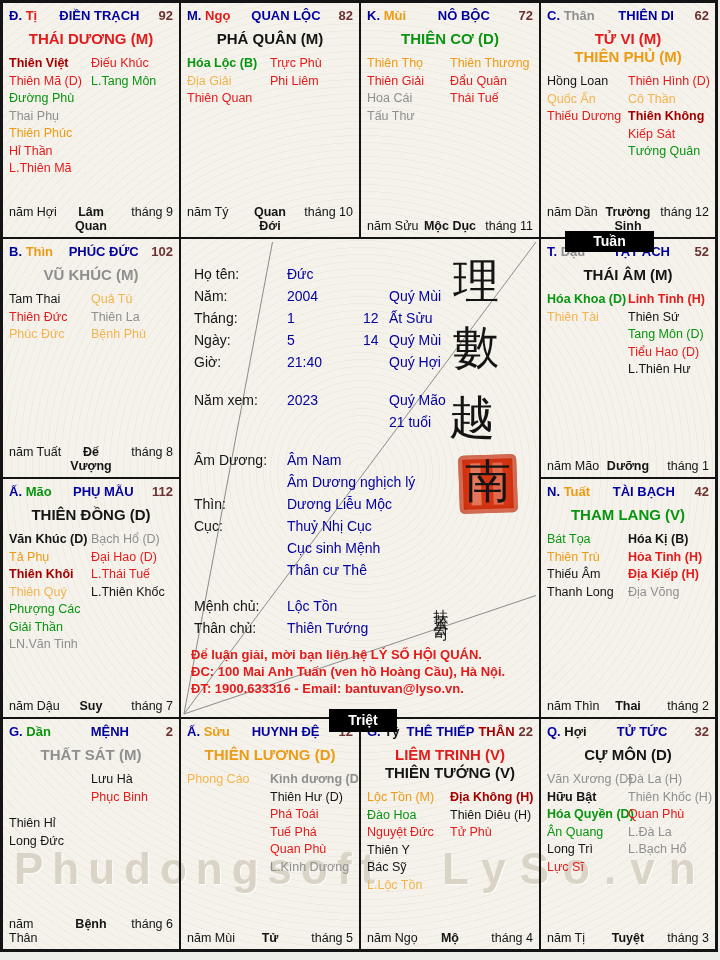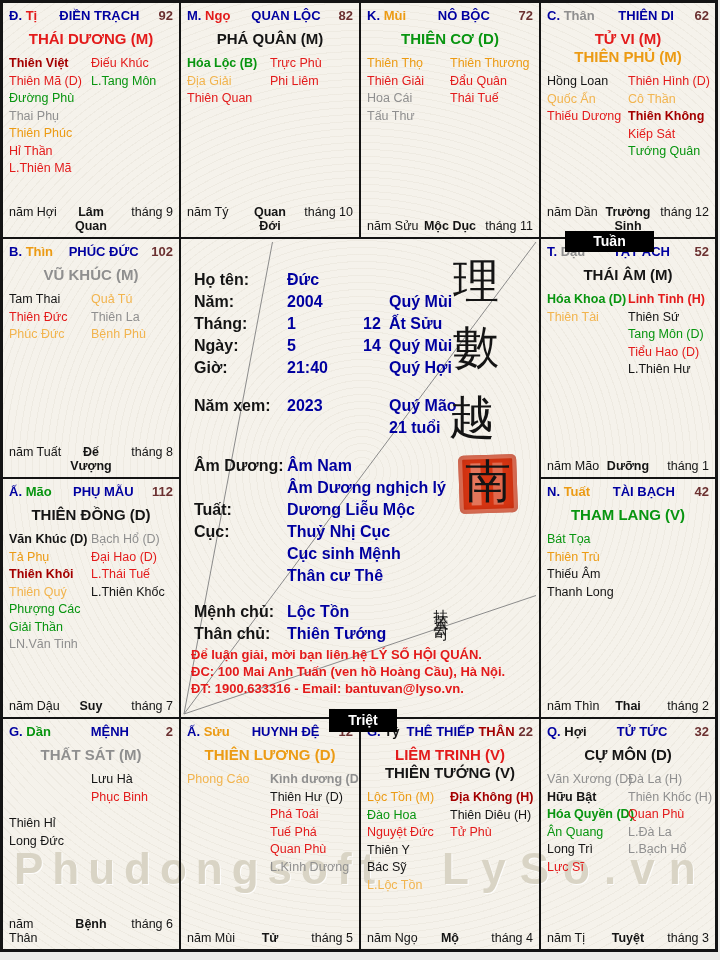--- a/index.html
+++ b/index.html
@@ -20,21 +20,21 @@
   .mains{margin-top:5px;text-align:center;font-weight:bold;font-size:15px;line-height:18px;white-space:nowrap;}
   .cols{display:flex;margin-top:7px;}
   .col{width:50%;}
   .col div{font-size:12.5px;line-height:17.5px;white-space:nowrap;}
   .ft{position:absolute;left:6px;right:6px;bottom:4px;display:flex;font-size:12.5px;color:#141414;}
   .ft .nam{width:33%;}
   .ft .van{width:34%;text-align:center;font-weight:bold;}
   .ft .thg{width:33%;text-align:right;}
   #center{grid-column:2/4;grid-row:2/4;position:relative;border:1px solid #141414;overflow:hidden;}
   #lines-svg{position:absolute;left:0;top:0;width:100%;height:100%;}
-  #info{position:absolute;left:13px;top:24px;font-size:16px;font-weight:bold;z-index:3;margin-top:6px;}
+  #info{position:absolute;left:13px;top:24px;font-size:14px;font-weight:normal;z-index:3;}
   .irow{display:grid;grid-template-columns:93px 76px 26px auto;line-height:22px;white-space:nowrap;}
   .irow .lbl{color:#141414;}
   .irow .val,.irow .n2,.irow .pil{color:#0000A0;}
   .irow .wide{grid-column:2/5;}
   #contact{position:absolute;left:10px;top:407px;z-index:3;font-size:13px;font-weight:bold;line-height:17px;white-space:nowrap;}
   .callig{position:absolute;z-index:3;font-family:"DejaVu Serif",serif;color:#141414;}
   .cchar{font-size:46px;line-height:48px;}
   #seal{position:absolute;left:278px;top:216px;width:58px;height:58px;background:#d63512;border-radius:5px;
         transform:rotate(-2deg);z-index:2;box-shadow:inset 0 0 0 4px rgba(255,245,235,.30), inset 0 0 10px rgba(120,20,5,.6);}
   #seal:after{content:"";position:absolute;left:12px;top:8px;width:10px;height:42px;background:rgba(255,240,230,.35);}
@@ -204,20 +204,26 @@
           <div class="mains">
             <div style="color: rgb(8, 149, 16);">THAM LANG (V)</div>
           </div>
           <div class="cols">
             <div class="col">
               <div style="color: rgb(8, 149, 16);">Bát Tọa</div>
               <div style="color: rgb(236, 155, 20);">Thiên Trù</div>
               <div style="color: rgb(21, 21, 21);">Thiếu Âm</div>
               <div style="color: rgb(21, 21, 21);">Thanh Long</div>
             </div>
+            <div class="col">
+              <div style="color: rgb(21, 21, 21); font-weight: bold;">Hóa Kị (B)</div>
+              <div style="color: rgb(227, 27, 27); font-weight: bold;">Hỏa Tinh (H)</div>
+              <div style="color: rgb(227, 27, 27); font-weight: bold;">Địa Kiếp (H)</div>
+              <div style="color: rgb(143, 143, 143);">Địa Võng</div>
+            </div>
           </div>
           <div class="ft">
             <span class="nam">năm Thìn</span>
             <span class="van">Thai</span>
             <span class="thg">tháng 2</span>
           </div>
         </div>
         <div class="cell" style="grid-area: 4 / 4;">
           <div class="hd">
             <span class="stem">Q. <span style="color: rgb(21, 21, 21);">Hợi</span></span>
@@ -448,21 +454,21 @@
             </div>
             <div class="irow" style="margin-top: 16px;">
               <span class="lbl">Âm Dương:</span>
               <span class="val wide">Âm Nam</span>
             </div>
             <div class="irow">
               <span class="lbl"></span>
               <span class="val wide">Âm Dương nghịch lý</span>
             </div>
             <div class="irow">
-              <span class="lbl">Tuất:</span>
+              <span class="lbl">Thìn:</span>
               <span class="val wide">Dương Liễu Mộc</span>
             </div>
             <div class="irow">
               <span class="lbl">Cục:</span>
               <span class="val wide">Thuỷ Nhị Cục</span>
             </div>
             <div class="irow">
               <span class="lbl"></span>
               <span class="val wide">Cục sinh Mệnh</span>
             </div>

